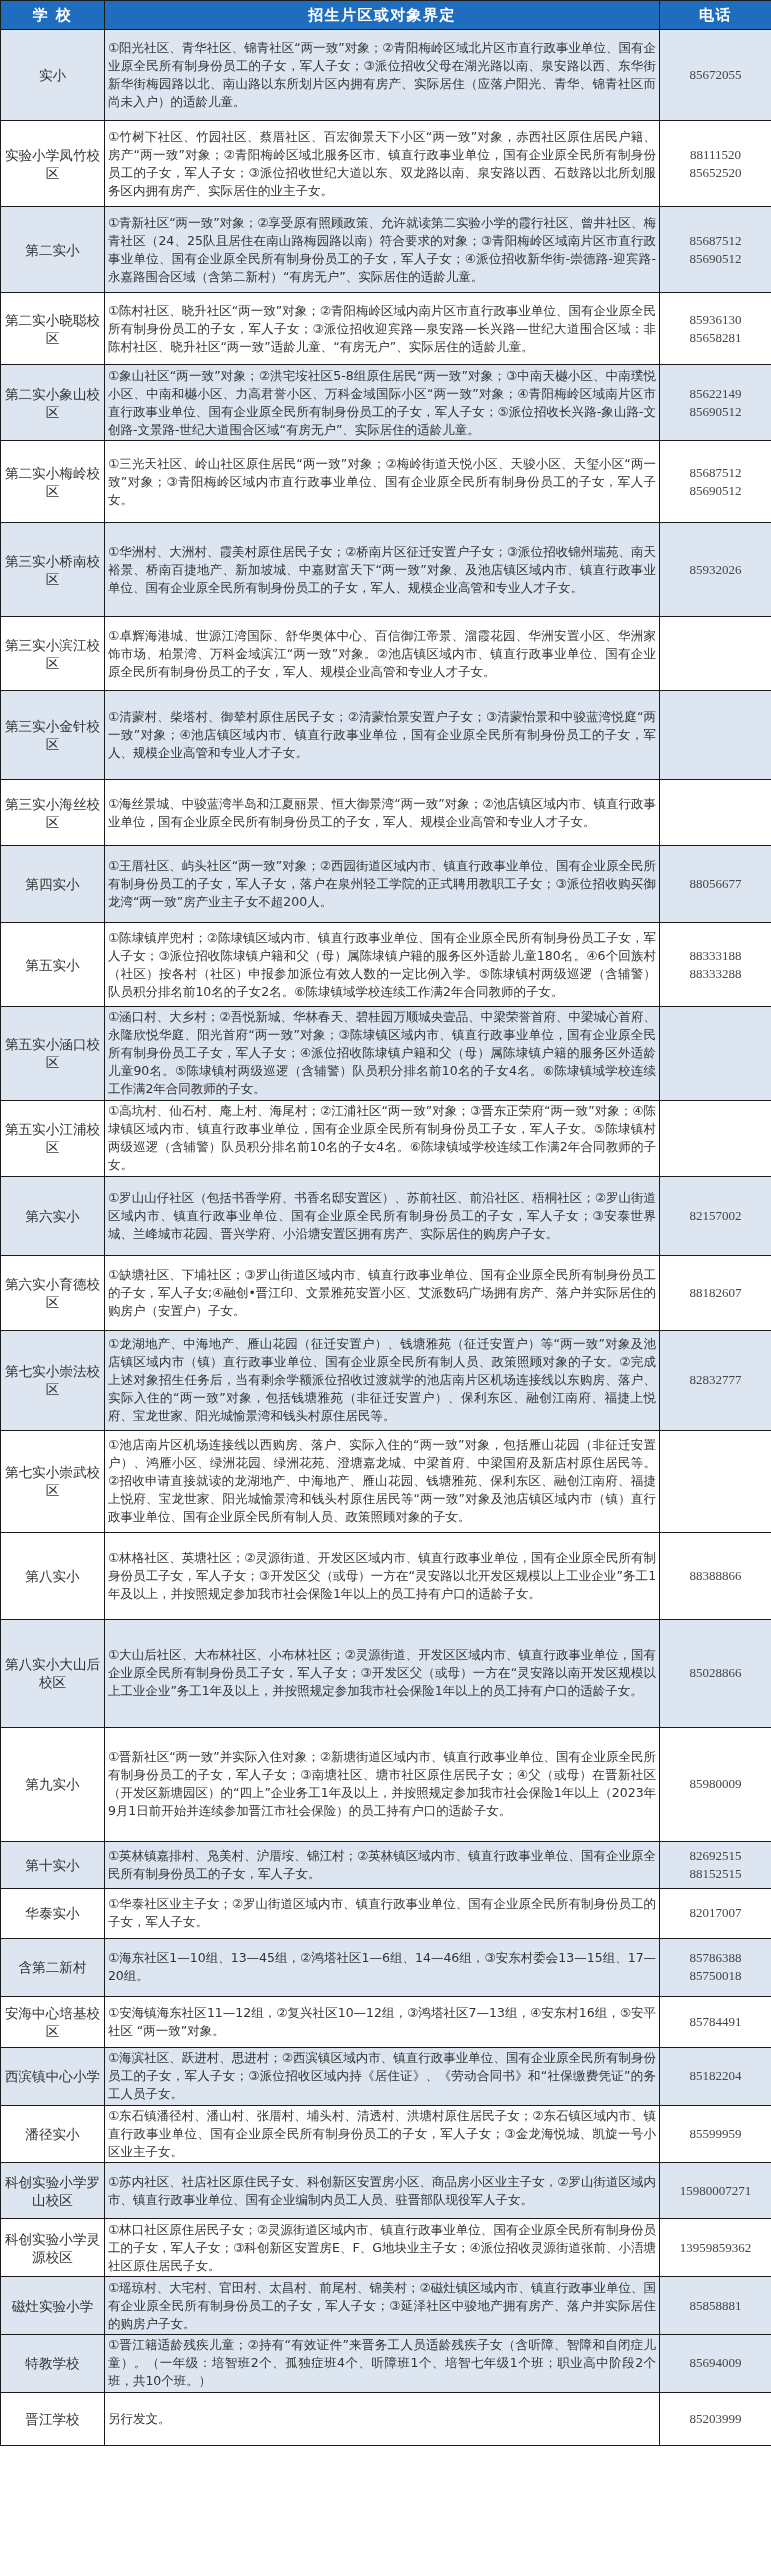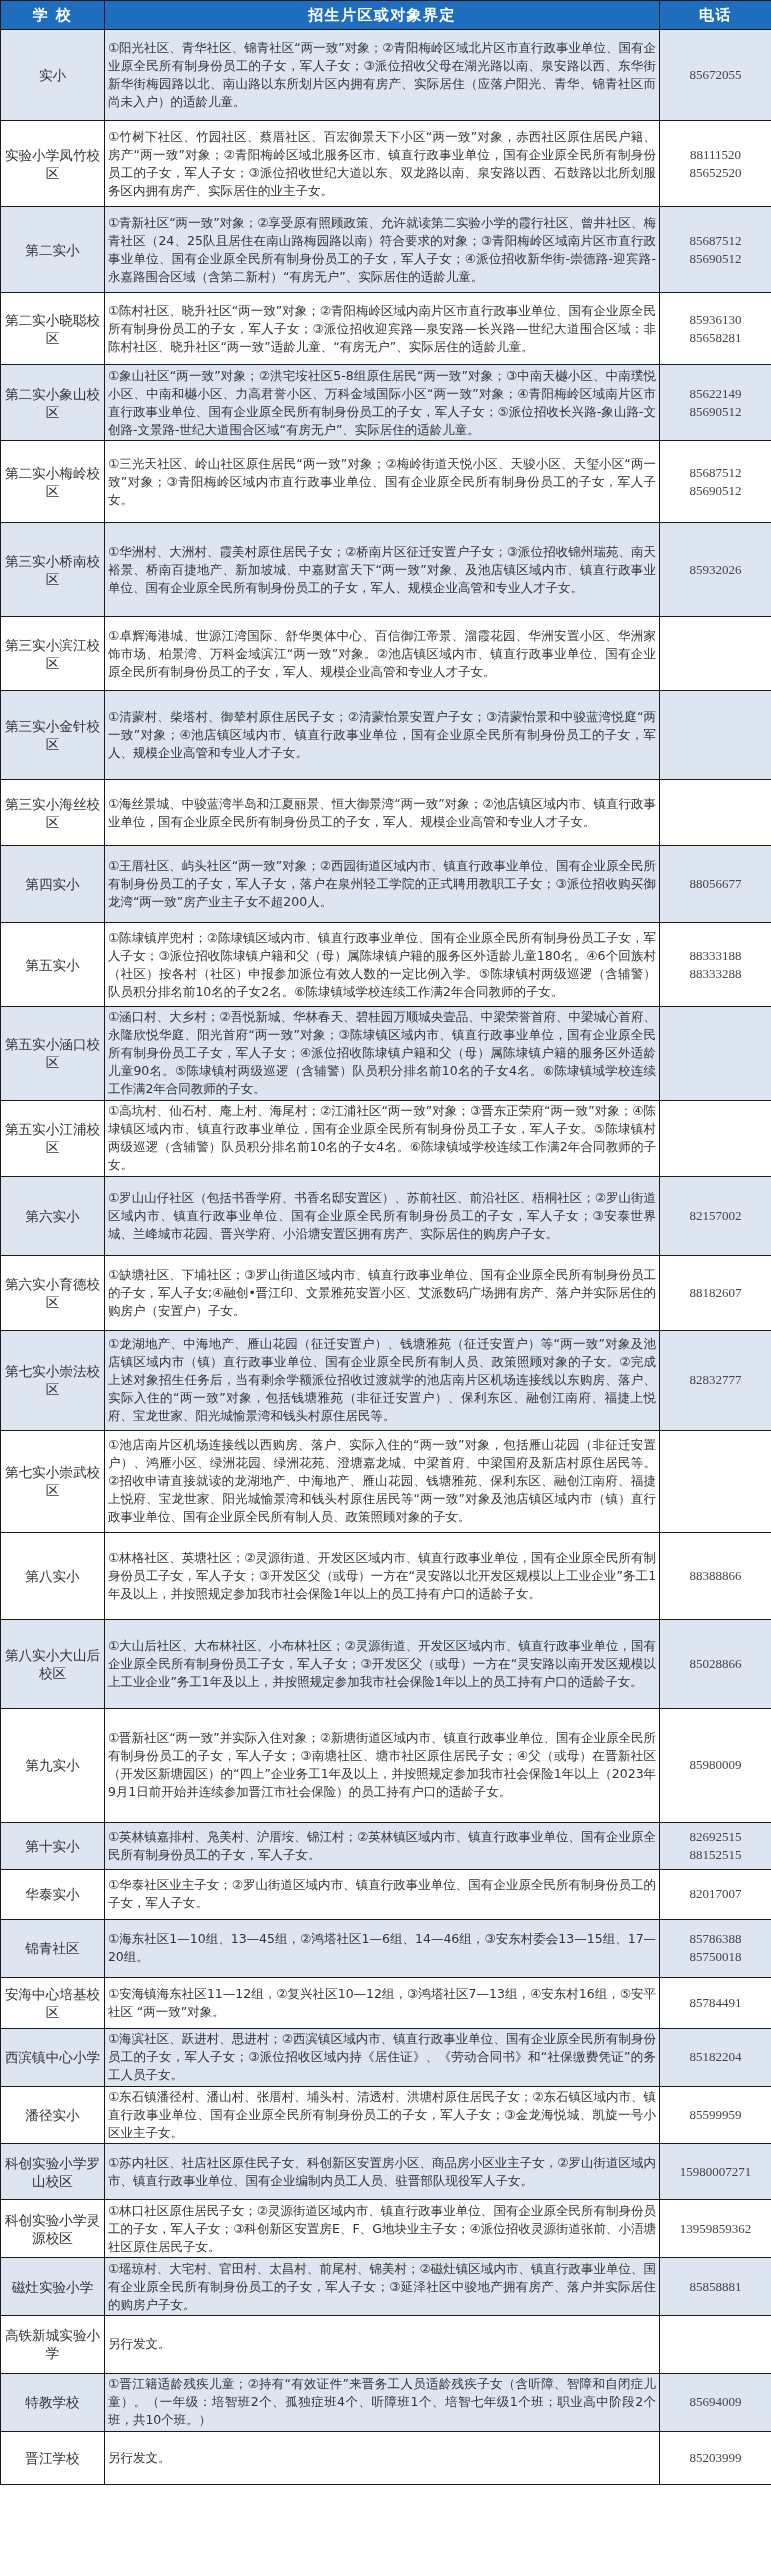--- a/index.html
+++ b/index.html
@@ -157,21 +157,21 @@
         <td class="scope">①池店南片区机场连接线以西购房、落户、实际入住的“两一致”对象，包括雁山花园（非征迁安置户）、鸿雁小区、绿洲花园、绿洲花苑、澄塘嘉龙城、中梁首府、中梁国府及新店村原住居民等。②招收申请直接就读的龙湖地产、中海地产、雁山花园、钱塘雅苑、保利东区、融创江南府、福捷上悦府、宝龙世家、阳光城愉景湾和钱头村原住居民等“两一致”对象及池店镇区域内市（镇）直行政事业单位、国有企业原全民所有制人员、政策照顾对象的子女。</td>
         <td class="phone"></td>
       </tr>
       <tr class="plain" style="height: 87px;">
         <td class="school">第八实小</td>
         <td class="scope">①林格社区、英塘社区；②灵源街道、开发区区域内市、镇直行政事业单位，国有企业原全民所有制身份员工子女，军人子女；③开发区父（或母）一方在“灵安路以北开发区规模以上工业企业”务工1年及以上，并按照规定参加我市社会保险1年以上的员工持有户口的适龄子女。</td>
         <td class="phone">
           <span>88388866</span>
         </td>
       </tr>
-      <tr class="shade" style="height: 89px; border-radius: 11px;">
+      <tr class="shade" style="height: 108px; border-radius: 11px;">
         <td class="school">第八实小大山后校区</td>
         <td class="scope">①大山后社区、大布林社区、小布林社区；②灵源街道、开发区区域内市、镇直行政事业单位，国有企业原全民所有制身份员工子女，军人子女；③开发区父（或母）一方在“灵安路以南开发区规模以上工业企业”务工1年及以上，并按照规定参加我市社会保险1年以上的员工持有户口的适龄子女。</td>
         <td class="phone">
           <span>85028866</span>
         </td>
       </tr>
       <tr class="plain" style="height: 114px;">
         <td class="school">第九实小</td>
         <td class="scope">①晋新社区“两一致”并实际入住对象；②新塘街道区域内市、镇直行政事业单位、国有企业原全民所有制身份员工的子女，军人子女；③南塘社区、塘市社区原住居民子女；④父（或母）在晋新社区（开发区新塘园区）的“四上”企业务工1年及以上，并按照规定参加我市社会保险1年以上（2023年9月1日前开始并连续参加晋江市社会保险）的员工持有户口的适龄子女。</td>
         <td class="phone">
@@ -187,21 +187,21 @@
         </td>
       </tr>
       <tr class="plain" style="height: 50px;">
         <td class="school">华泰实小</td>
         <td class="scope">①华泰社区业主子女；②罗山街道区域内市、镇直行政事业单位、国有企业原全民所有制身份员工的子女，军人子女。</td>
         <td class="phone">
           <span>82017007</span>
         </td>
       </tr>
       <tr class="shade" style="height: 58px;">
-        <td class="school">锦青社区</td>
+        <td class="school">含第二新村</td>
         <td class="scope">①海东社区1—10组、13—45组，②鸿塔社区1—6组、14—46组，③安东村委会13—15组、17—20组。</td>
         <td class="phone">
           <span>85786388</span>
           <span>85750018</span>
         </td>
       </tr>
       <tr class="plain" style="height: 51px;">
         <td class="school">安海中心培基校区</td>
         <td class="scope">①安海镇海东社区11—12组，②复兴社区10—12组，③鸿塔社区7—13组，④安东村16组，⑤安平社区 “两一致”对象。</td>
         <td class="phone">
@@ -235,25 +235,20 @@
         <td class="phone">
           <span>13959859362</span>
         </td>
       </tr>
       <tr class="shade" style="height: 54px;">
         <td class="school">磁灶实验小学</td>
         <td class="scope">①瑶琼村、大宅村、官田村、太昌村、前尾村、锦美村；②磁灶镇区域内市、镇直行政事业单位、国有企业原全民所有制身份员工的子女，军人子女；③延泽社区中骏地产拥有房产、落户并实际居住的购房户子女。</td>
         <td class="phone">
           <span>85858881</span>
         </td>
-      </tr>
-      <tr class="plain" style="height: 58px;">
-        <td class="school">高铁新城实验小学</td>
-        <td class="scope">另行发文。</td>
-        <td class="phone"></td>
       </tr>
       <tr class="shade" style="height: 58px;">
         <td class="school">特教学校</td>
         <td class="scope">①晋江籍适龄残疾儿童；②持有“有效证件”来晋务工人员适龄残疾子女（含听障、智障和自闭症儿童）。（一年级：培智班2个、孤独症班4个、听障班1个、培智七年级1个班；职业高中阶段2个班，共10个班。）</td>
         <td class="phone">
           <span>85694009</span>
         </td>
       </tr>
       <tr class="plain" style="height: 53px;">
         <td class="school">晋江学校</td>

